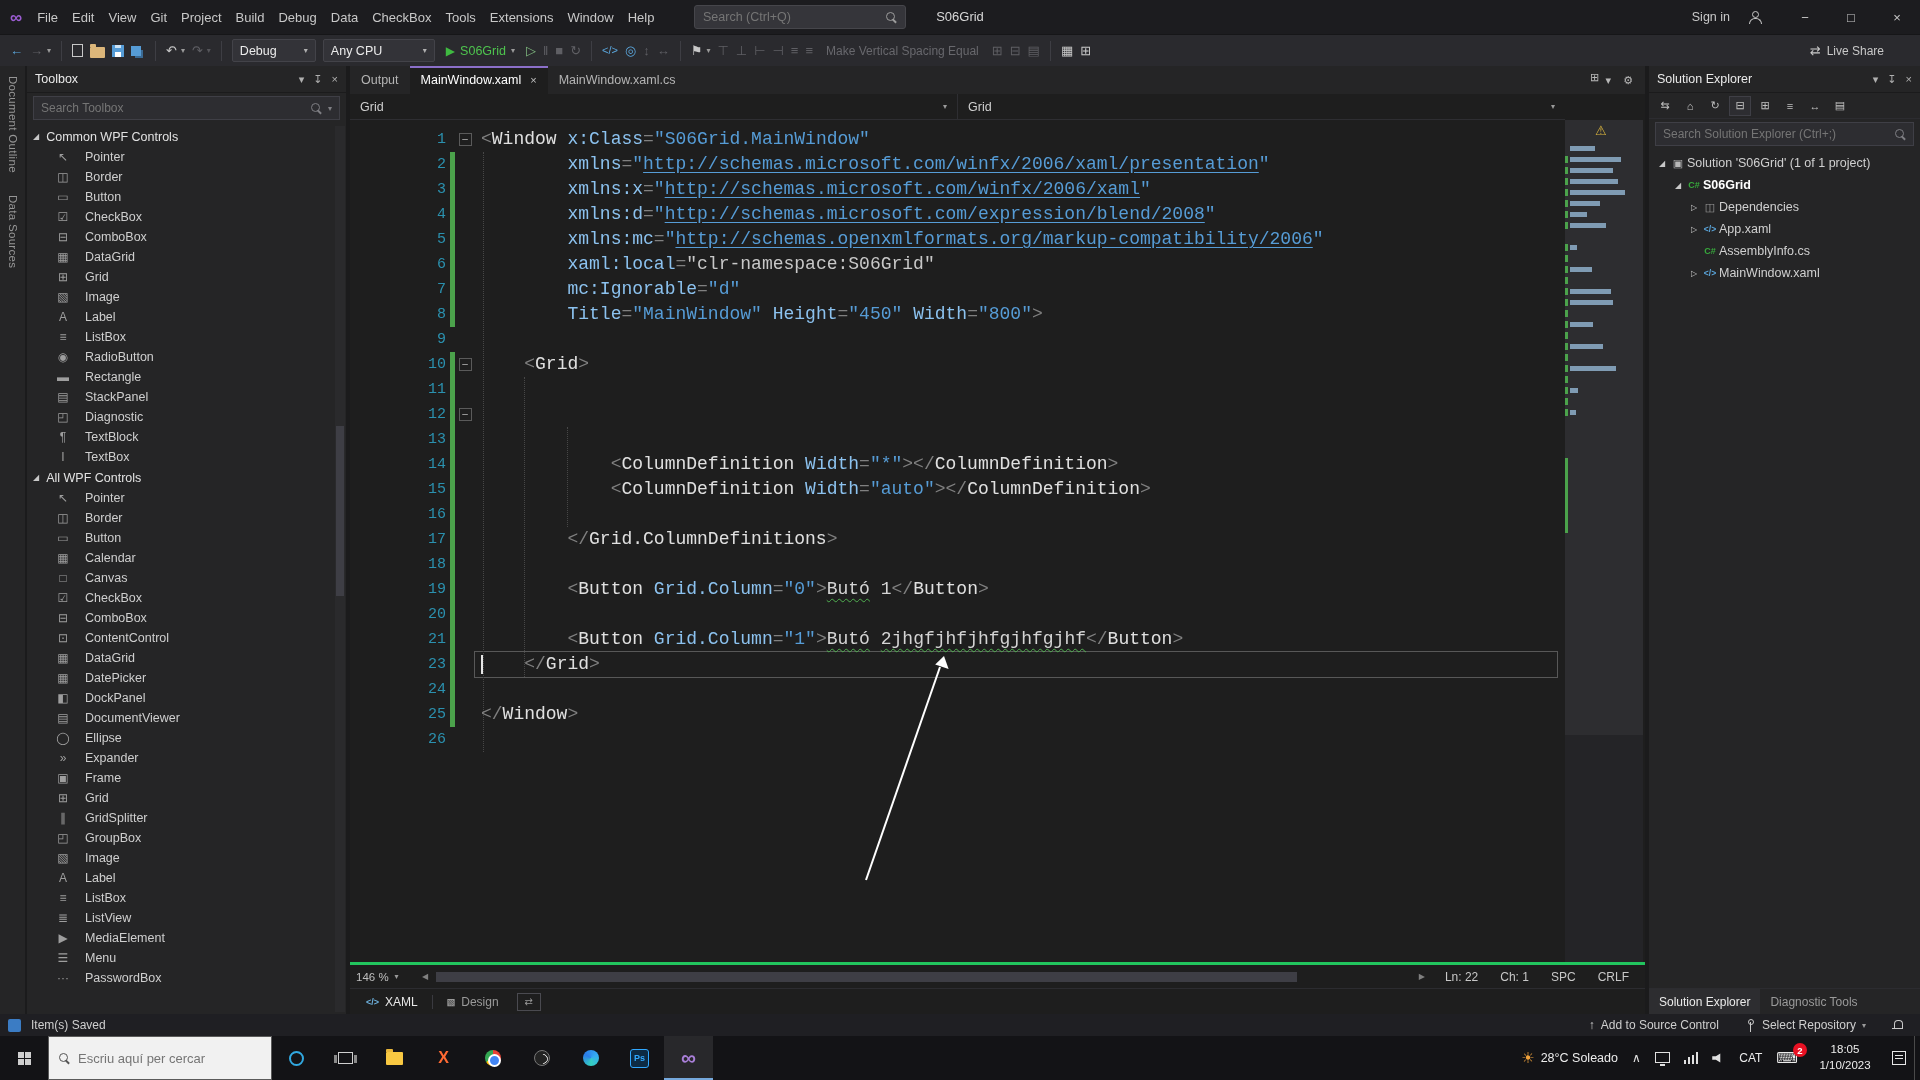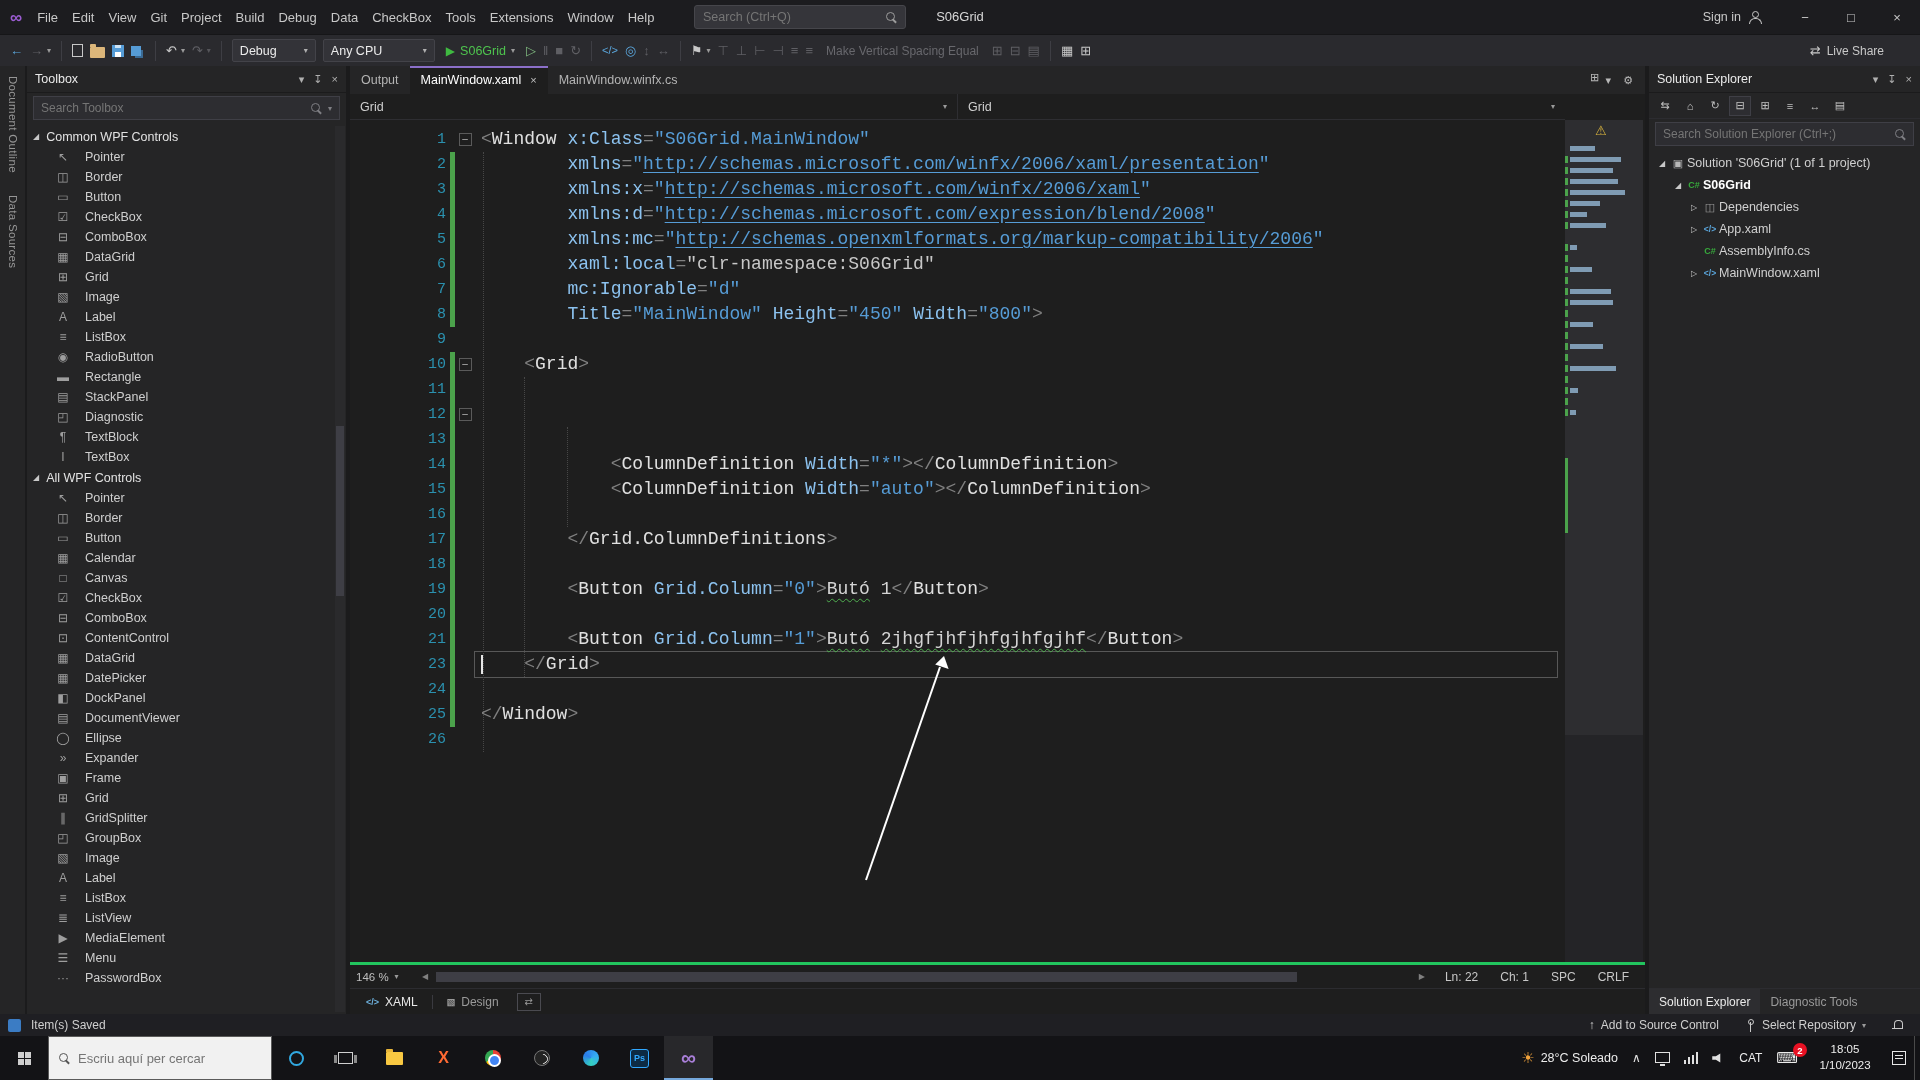--- a/index.html
+++ b/index.html
@@ -8,21 +8,21 @@
 #root{position:absolute;left:0;top:0;width:1920px;height:1080px;background:#1b1b1c}
 
 
 #titlebar{position:absolute;left:0;top:0;width:1920px;height:34px;background:#1c1c1f;display:flex;align-items:center}
 #vs-logo{margin:0 8px 0 10px;color:#9a5cd0;font-size:17px;font-weight:bold;line-height:1}
 #menus{display:flex}
 .menu-item{padding:4px 7px;font-size:13px;color:#c8c8c8;border-radius:3px;white-space:nowrap}
 #qsearch{position:absolute;left:694px;top:5px;width:212px;height:24px;background:#35353a;border:1px solid #46464b;border-radius:3px;display:flex;align-items:center;padding:0 8px;color:#9c9c9c}
 #qsearch input{flex:1;background:transparent;border:none;outline:none;color:#9c9c9c;font-size:12.5px;font-family:"Liberation Sans",sans-serif}
 #win-title{position:absolute;left:50%;transform:translateX(-50%);line-height:34px;font-size:13px;color:#d8d8d8;white-space:nowrap}
-#signin{position:absolute;right:158px;top:0;height:34px;display:flex;align-items:center;gap:7px;font-size:12.5px;color:#c8c8c8}
+#signin{position:absolute;right:158px;top:0;height:34px;display:flex;align-items:center;gap:18px;font-size:12.5px;color:#c8c8c8}
 #win-controls{position:absolute;right:0;top:0;display:flex}
 .wbtn{width:46px;height:34px;display:flex;align-items:center;justify-content:center;font-size:13px;color:#c8c8c8}
 
 
 #toolbar{position:absolute;left:0;top:34px;width:1920px;height:32px;background:#2a2a2e;border-top:1px solid #161618;display:flex;align-items:center;padding:0 10px;gap:7px}
 .ticon{font-size:13px;color:#c8c8c8;line-height:1;flex:none}
 .ticon.dim{color:#5f5f64}
 .ticon.blue{color:#5ba7dd}
 .ticon.greenish{color:#7fb97f}
 .ticon.small{font-size:11px}
@@ -501,21 +501,21 @@
     <div id="tabbar">
       <div id="tabbar-tabs" style="display:flex">
           <div class="tab">
             <span>Output</span>
           </div>
           <div class="tab active">
             <span>MainWindow.xaml</span>
             <span class="tclose">×</span>
           </div>
           <div class="tab">
-            <span>MainWindow.winfx.cs</span>
+            <span>MainWindow.xaml.cs</span>
           </div>
         </div>
       <div id="tabbar-right">
         <span>▾</span>
         <span>⚙</span>
       </div>
     </div>
     <div id="crumbs">
       <div class="crumb">
         <span>Grid</span>

